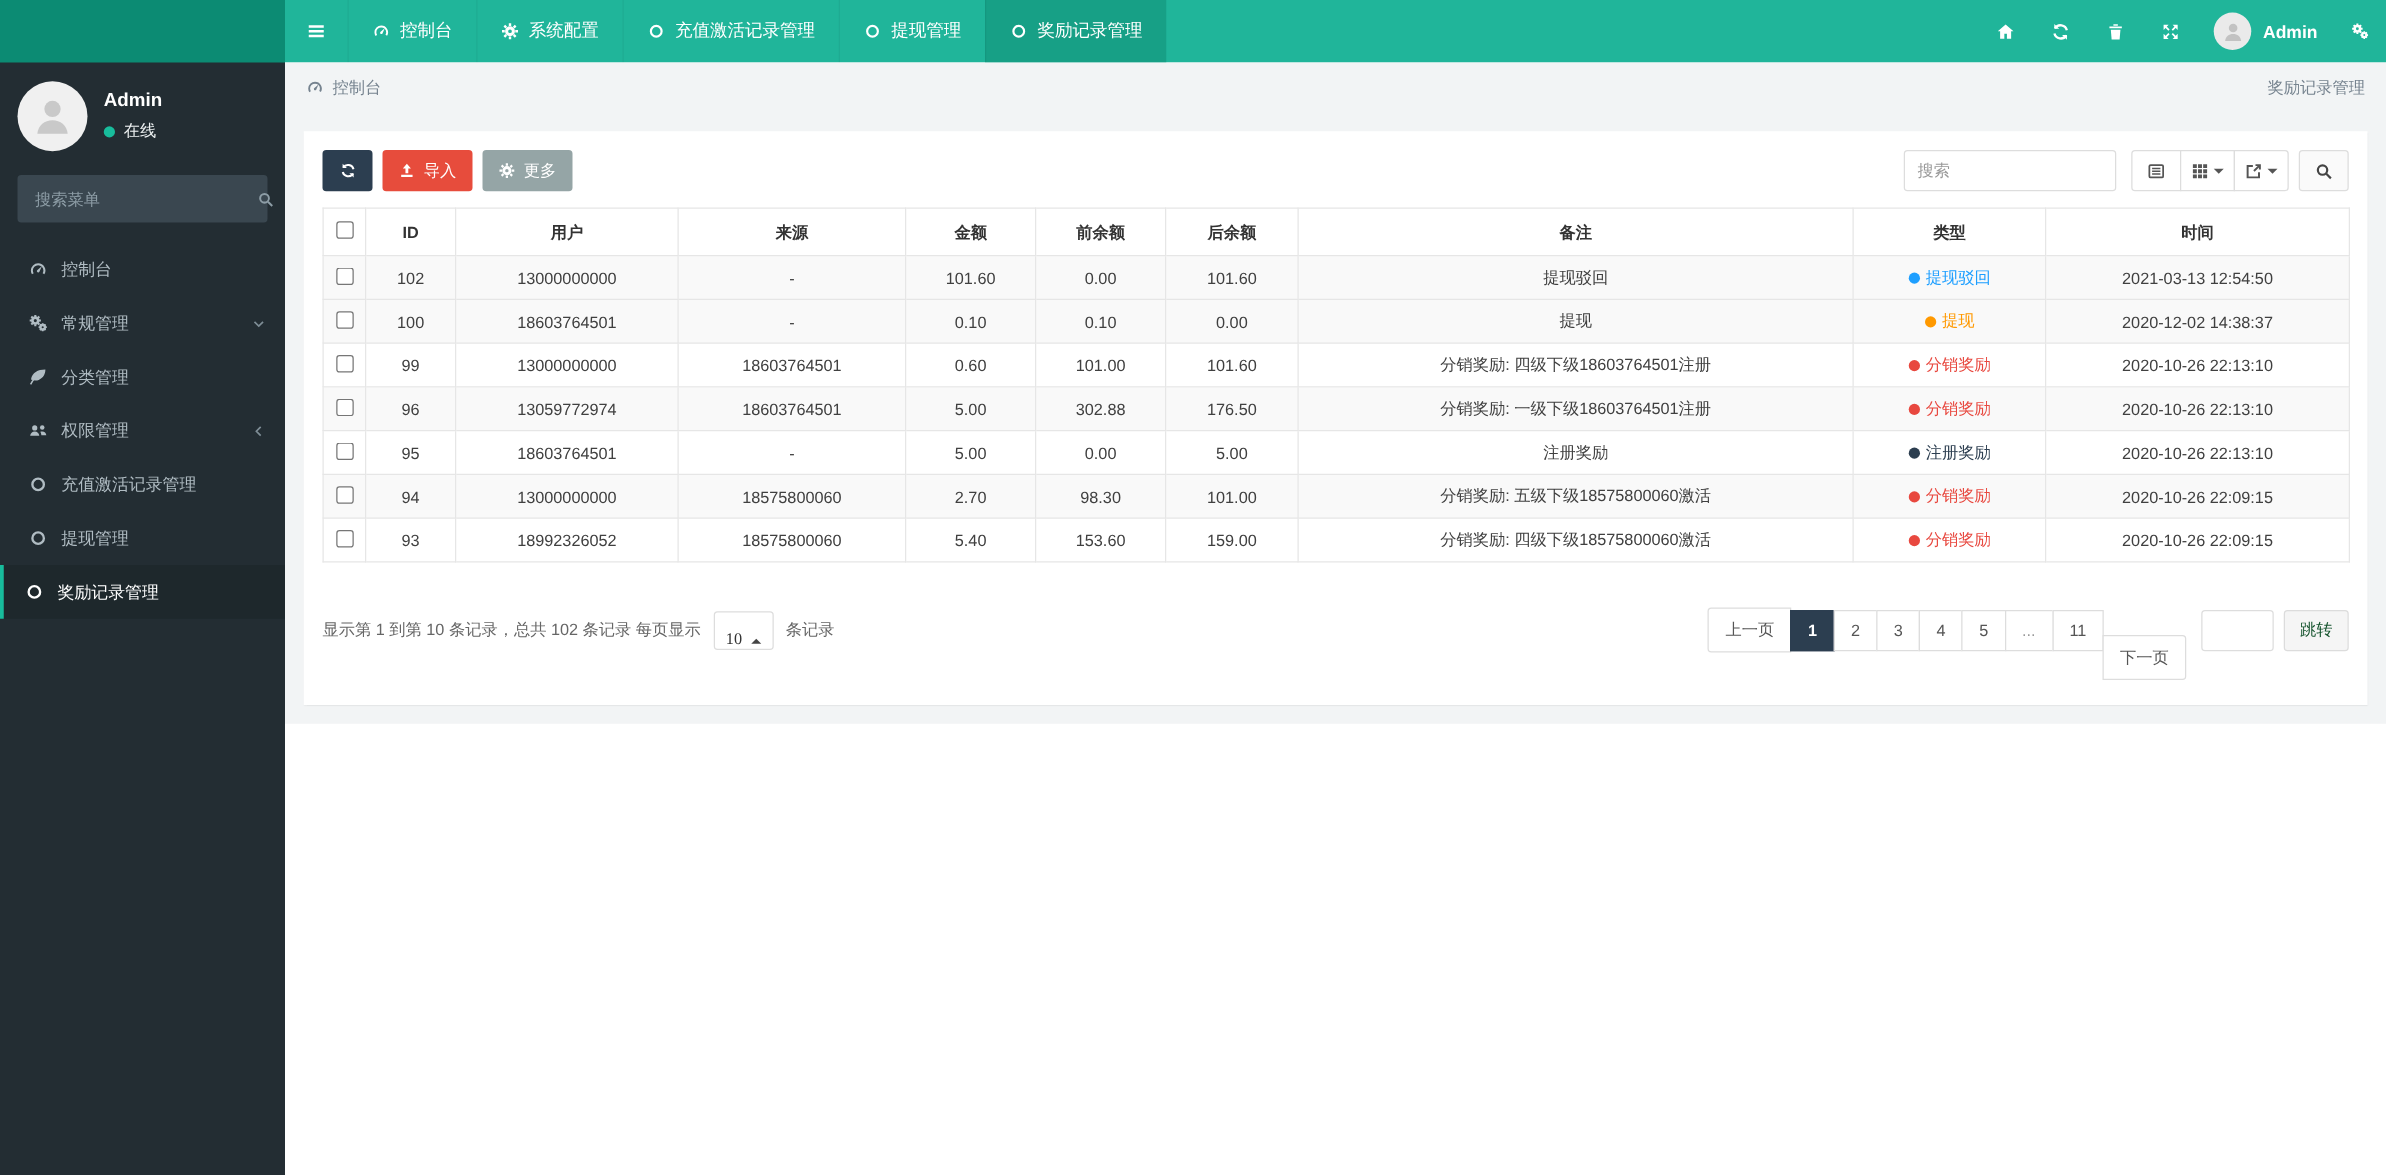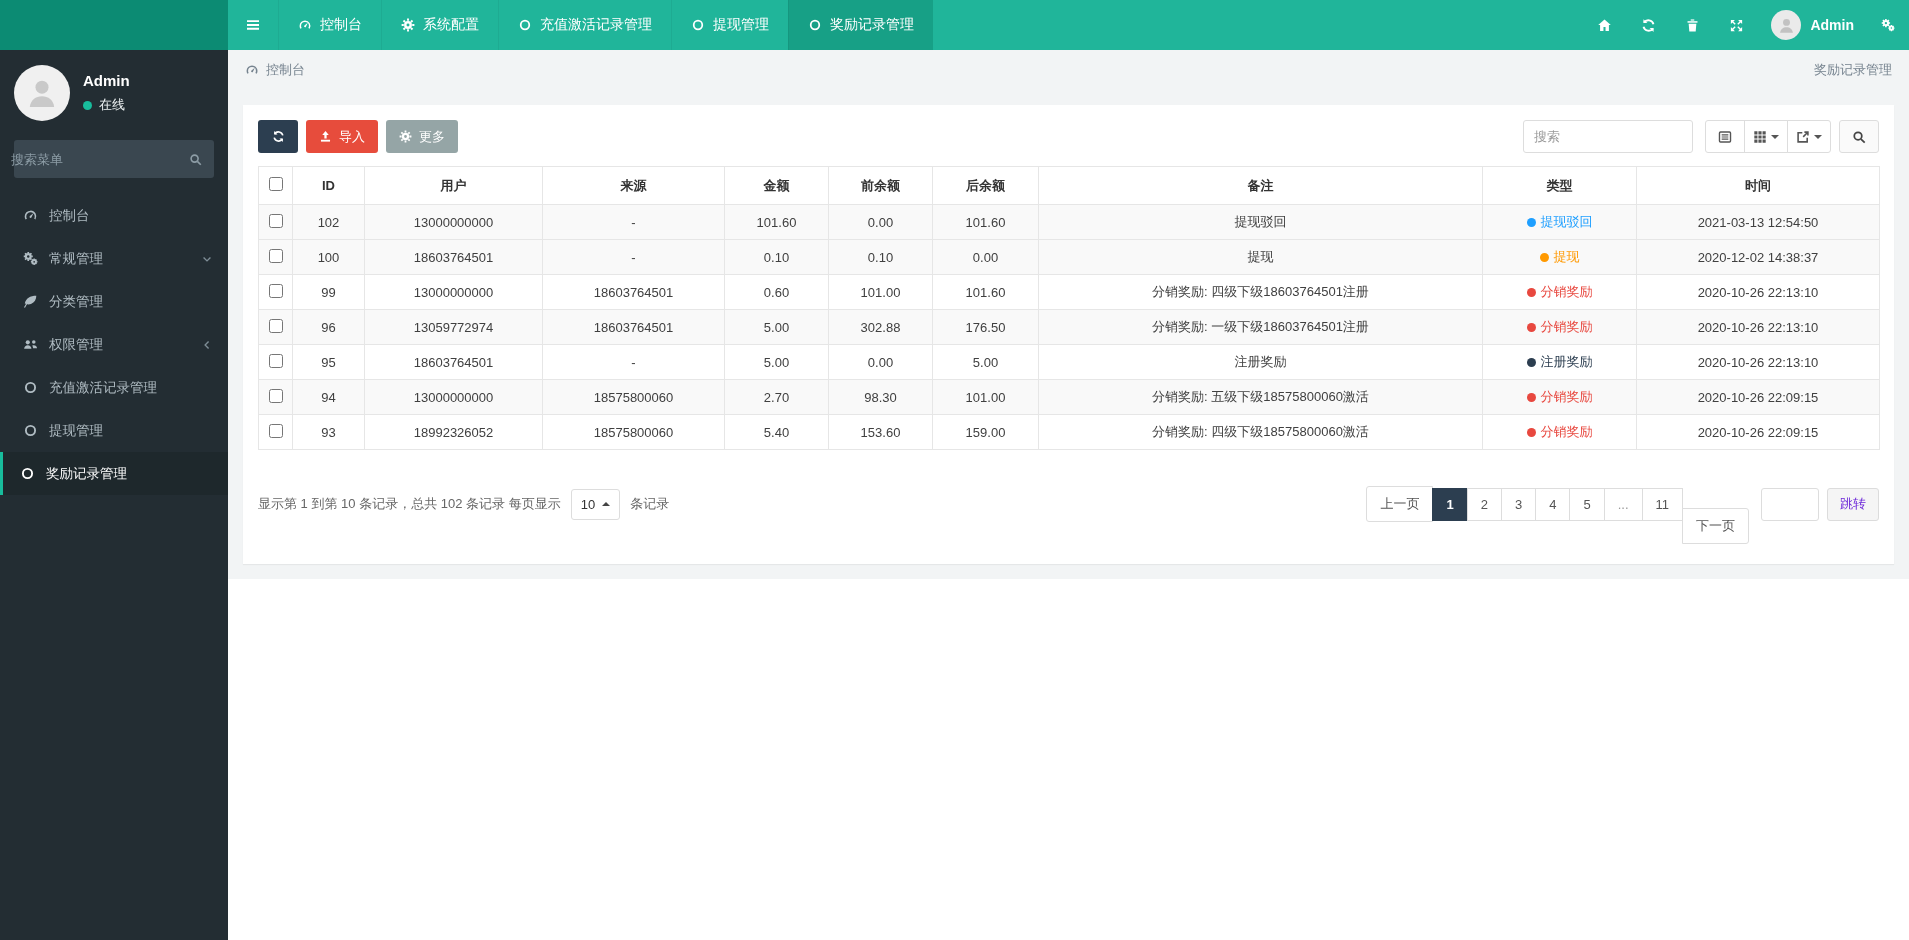--- a/index.html
+++ b/index.html
@@ -13,21 +13,21 @@
 
   
   .sidebar { width:228px; flex-shrink:0; background:#232d33; display:flex; flex-direction:column; }
   .brand { height:50px; background:#0c8b73; }
   .user-panel { display:flex; align-items:center; gap:13px; padding:15px 14px 13px; }
   .avatar-big { width:56px; height:56px; border-radius:50%; background:#f0f0f0; display:flex; align-items:center; justify-content:center; color:#c9c9c9; }
   .avatar-big .ic { width:36px; height:36px; }
   .user-name { color:#fff; font-weight:bold; font-size:15px; margin-bottom:7px; }
   .user-status { color:#eef2f3; font-size:13px; display:flex; align-items:center; gap:7px; }
   .status-dot { width:9px; height:9px; border-radius:50%; background:#18bc9c; }
-  .side-search { margin:6px 14px 16px; height:38px; background:#3a4750; border-radius:3px; display:flex; align-items:center; padding:0 12px;justify-content:flex-end; }
+  .side-search { margin:6px 14px 16px; height:38px; background:#3a4750; border-radius:3px; display:flex; align-items:center; padding:0 12px; }
   .side-search input { flex:1; border:0; outline:0; background:transparent; color:#c7d2d8; font-size:13px; font-family:inherit; }
   .side-search input::placeholder { color:#8d9da6; }
   .side-search .ic { width:13px; height:13px; color:#8d9da6; }
   .menu-item { display:flex; align-items:center; height:43px; padding:0 16px 0 20px; color:#b0bcc3; cursor:pointer; border-left:3px solid transparent; }
   .menu-item .ic { width:15px; height:15px; margin-right:11px; }
   .menu-item .mi-label { font-size:13.5px; }
   .menu-item .chev { width:10px; height:10px; margin-left:auto; margin-right:0; color:#7e8d96; }
   .menu-item.active { background:#1e282c; color:#fff; border-left-color:#18bc9c; padding-left:17px; }
 
   
@@ -80,29 +80,29 @@
   thead th { height:38px; font-weight:bold; color:#333; }
   td { height:35px; color:#404040; }
   tr.striped { background:#f9f9f9; }
   input[type=checkbox] { width:14px; height:14px; margin:0; cursor:pointer; }
   .type-badge { display:inline-flex; align-items:center; gap:5px; cursor:pointer; }
   .type-dot { width:9px; height:9px; border-radius:50%; flex-shrink:0; }
 
   
   .tfoot { display:flex; align-items:center; padding:14px 15px 20px; color:#666; }
   .pg-info { display:flex; align-items:center; gap:5px; }
-  .page-size { border:1px solid #ddd; border-radius:3px; height:31px; background:#fff; display:inline-flex; align-items:center; gap:7px; padding:0 9px; margin:0 5px; color:#333; cursor:pointer; }
+  .page-size { border:1px solid #ddd; border-radius:3px; height:31px; background:#fff; display:inline-flex; align-items:flex-end; gap:7px; padding:0 9px; margin:0 5px; color:#333; cursor:pointer;font-family:Liberation Serif, serif; }
   .pagination { margin-left:auto; display:flex; align-items:center; }
   .page-btn { padding:8px 13px; border:1px solid #ddd; background:#fff; color:#555; cursor:pointer; margin-left:-1px; font-size:13px; }
   .page-btn.first { border-radius:3px 0 0 3px; margin-left:0; }
   .page-btn.last { border-radius:0 3px 3px 0;margin-top:44px; }
   .page-btn.active { background:#2c3e50; border-color:#2c3e50; color:#fff; font-weight:bold; }
   .page-btn.ellipsis { color:#999; cursor:default; }
   .jump-input { width:58px; height:33px; border:1px solid #ddd; border-radius:3px; margin-left:12px; outline:none; padding:0 6px; font-family:inherit; }
-  .jump-btn { height:33px; padding:0 12px; margin-left:8px; background:#f5f5f5; border:1px solid #dcdcdc; border-radius:3px; color:#6d28d9; cursor:pointer; font-size:13px; font-family:inherit; }
+  .jump-btn { height:33px; padding:0 12px; margin-left:8px; background:#f5f5f5; border:1px solid #dcdcdc; border-radius:3px; color:#14532d; cursor:pointer; font-size:13px; font-family:inherit; }
 </style>
 </head>
 <body>
 
 <svg width="0" height="0" style="position:absolute">
   <defs>
     <symbol id="i-menu" viewBox="0 0 16 16">
         <path d="M2 3.2h12v1.9H2zM2 7h12v1.9H2zM2 10.8h12v1.9H2z"></path>
       </symbol>
     <symbol id="i-dashboard" viewBox="0 0 16 16">

